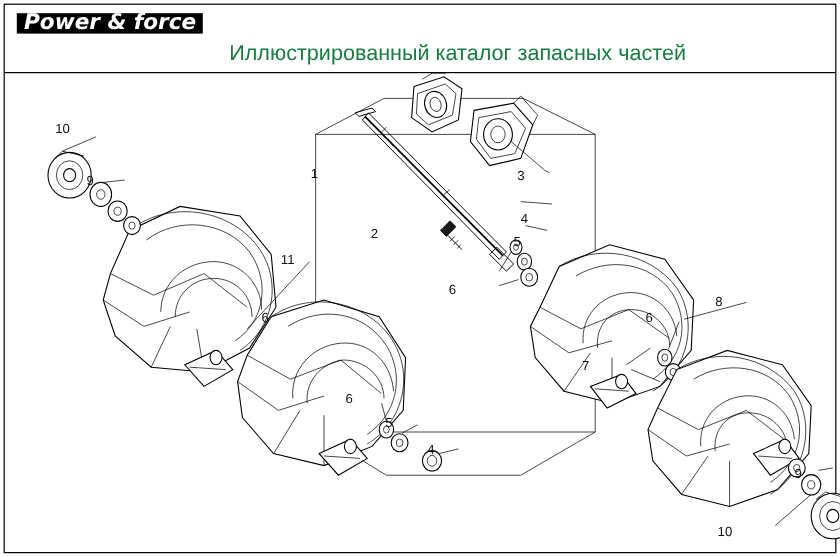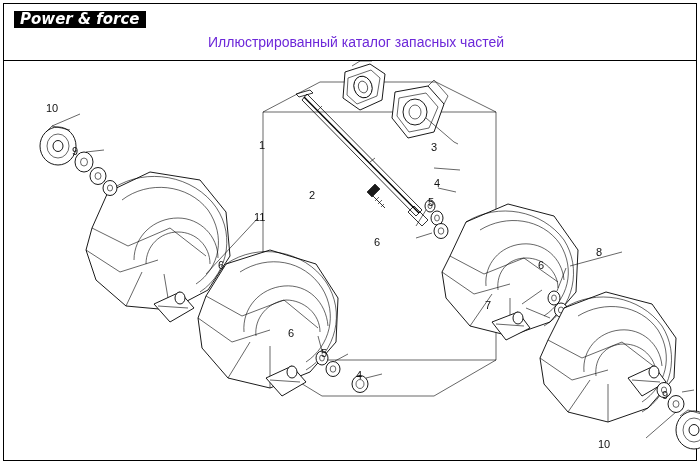--- a/index.html
+++ b/index.html
@@ -59,34 +59,34 @@
     font-style: normal;
     font-weight: normal;
   }
   .brand-sub {
     margin-top: 1px;
     background: #000;
     color: #fff;
     font-family: "DejaVu Sans", sans-serif;
     font-weight: bold;
     font-style: italic;
-    font-size: 15px;
+    font-size: 18px;
     letter-spacing: 0px;
     padding: 1px 6px 2px 6px;
     display: inline-block;
     line-height: 14px;
     white-space: nowrap;
   }
   
   .doc-title {
     position: absolute;
-    left: 208px;
+    left: 191px;
     top: 34px;
-    font-size: 14px;
-    color: #6d28d9;
+    font-size: 18px;
+    color: #15803d;
     white-space: nowrap;
   }
   .model-label {
     position: absolute;
     right: 14px;
     top: 34px;
     font-size: 12.5px;
     color: #111;
     white-space: nowrap;
   }
@@ -317,21 +317,21 @@
     </svg>
 
     <div class="callout" style="left:46px;  top:43px;">10</div>
     <div class="callout" style="left:72px;  top:86px;">9</div>
     <div class="callout" style="left:259px; top:80px;">1</div>
     <div class="callout" style="left:431px; top:82px;">3</div>
     <div class="callout" style="left:309px; top:130px;">2</div>
     <div class="callout" style="left:434px; top:118px;">4</div>
     <div class="callout" style="left:428px; top:137px;">5</div>
     <div class="callout" style="left:374px; top:177px;">6</div>
-    <div class="callout" style="left:234px; top:152px;margin-left:20px;">11</div>
+    <div class="callout" style="left:234px; top:152px;">11</div>
     <div class="callout" style="left:218px; top:200px;">6</div>
     <div class="callout" style="left:596px; top:187px;">8</div>
     <div class="callout" style="left:538px; top:200px;">6</div>
     <div class="callout" style="left:485px; top:240px;">7</div>
     <div class="callout" style="left:288px; top:268px;">6</div>
     <div class="callout" style="left:321px; top:288px;">5</div>
     <div class="callout" style="left:356px; top:310px;">4</div>
     <div class="callout" style="left:662px; top:330px;">9</div>
     <div class="callout" style="left:598px; top:379px;">10</div>
   </div>

